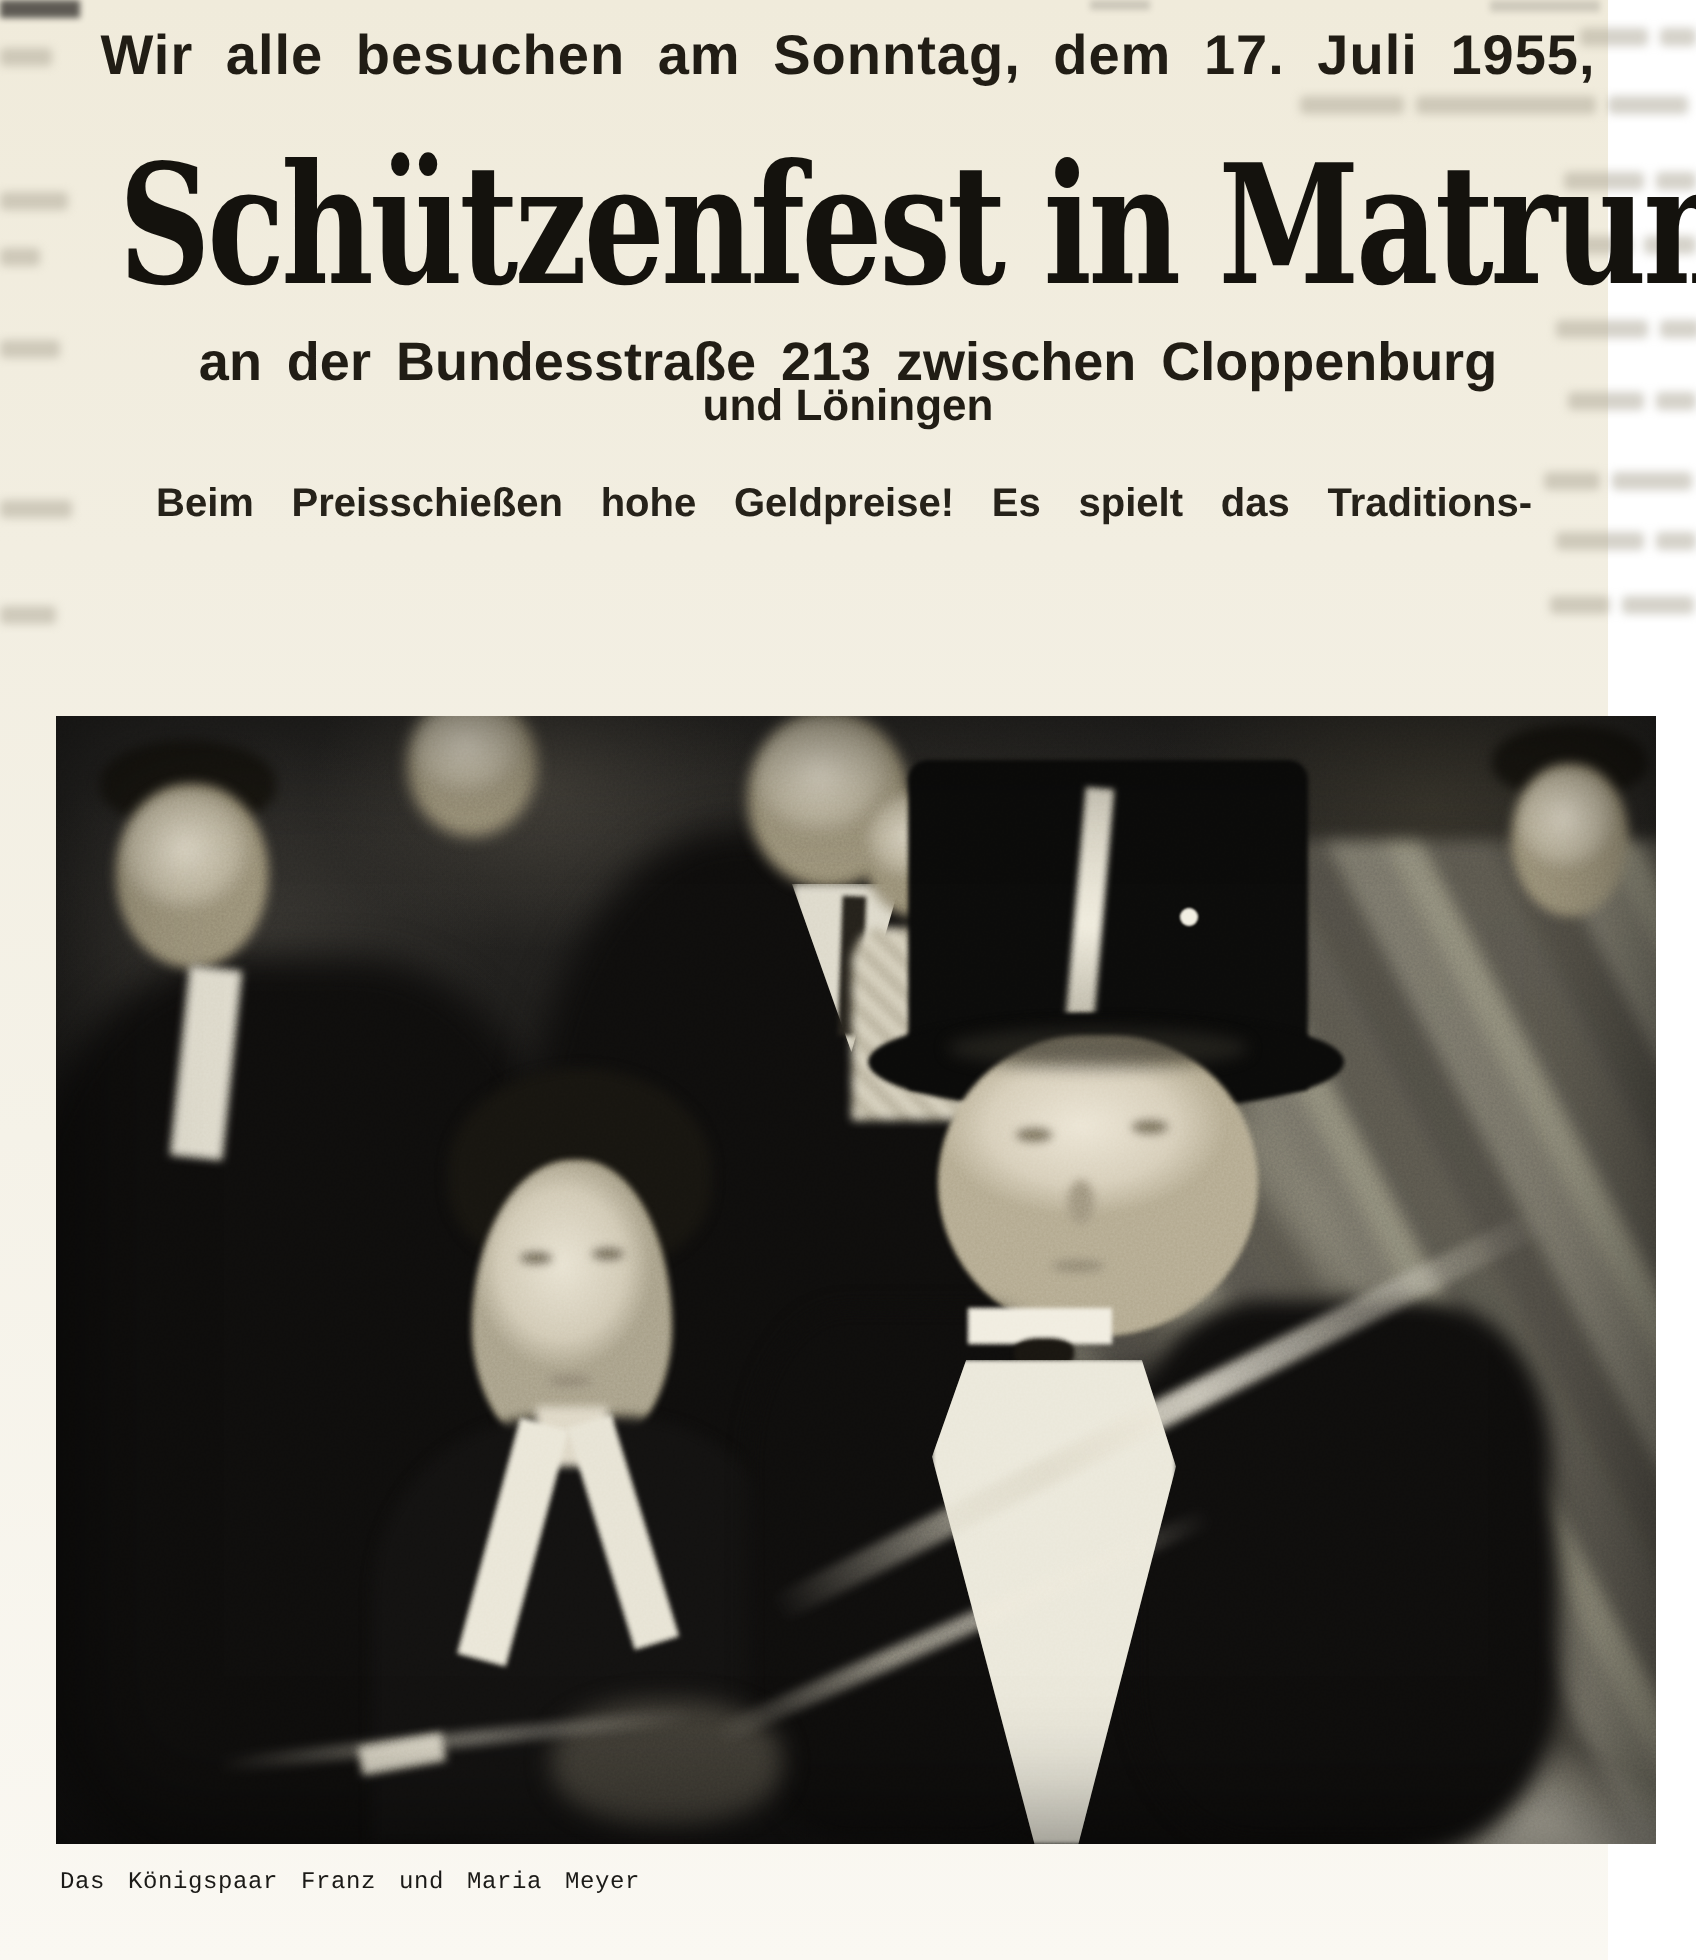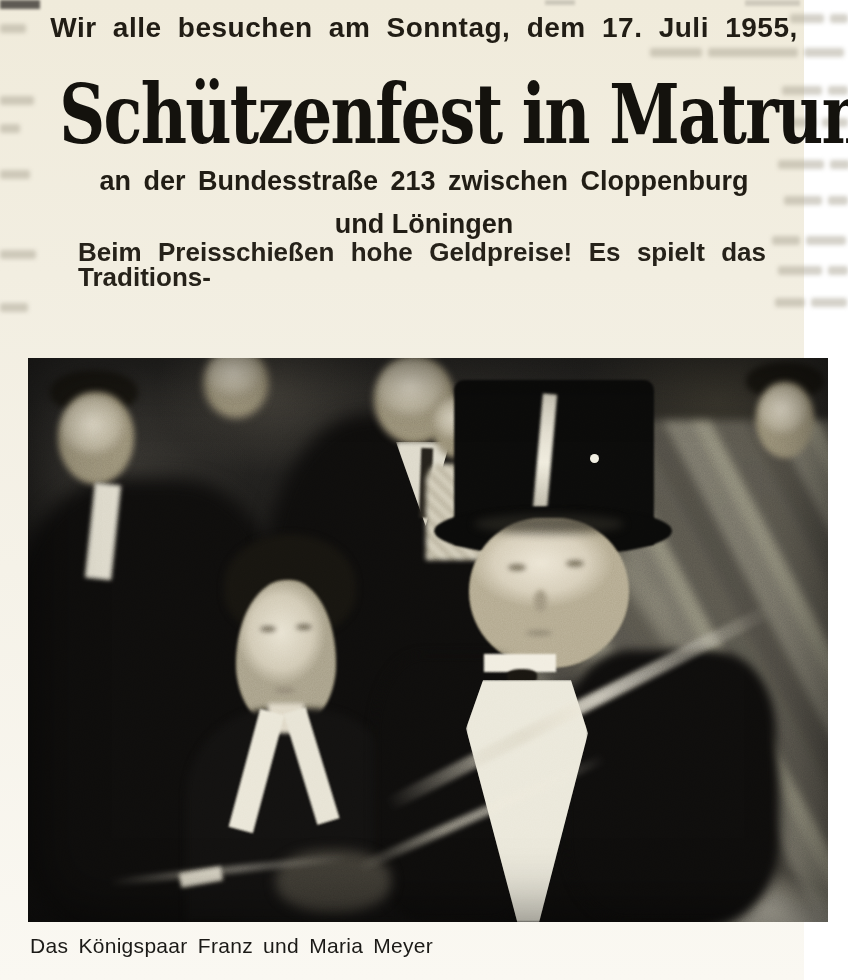--- a/index.html
+++ b/index.html
@@ -15,22 +15,22 @@
   
   .poster{position:absolute;left:0;top:0;width:848px;height:340px;color:#1d1a14;}
   .p-line{position:absolute;left:0;width:100%;text-align:center;font-weight:bold;
           color:#211d15;-webkit-font-smoothing:antialiased;}
   .p-line1{top:12px;font-size:28px;word-spacing:8px;letter-spacing:.5px;}
   .p-line2{top:46px;font-size:28px;letter-spacing:.5px;}
   .p-title{top:74px;font-family:"DejaVu Serif",serif;font-size:74px;line-height:1;
            letter-spacing:-2px;font-weight:bold;color:#14120d;
            transform:scale(.86,1.12);transform-origin:50% 20%;white-space:nowrap;}
   .p-sub1{top:166px;font-size:27px;word-spacing:5px;}
-  .p-sub2{top:209px;font-size:27px;}
-  .p-body{position:absolute;left:78px;width:688px;font-weight:bold;font-size:26px;
+  .p-sub2{top:190px;font-size:22px;}
+  .p-body{position:absolute;left:78px;width:688px;font-weight:bold;font-size:20px;
           color:#26221a;line-height:25px;}
   .p-body1{top:240px;text-align:justify;text-align-last:justify;}
   .p-body2{top:265px;text-align:left;}
   .p-sig{top:292px;text-align:right;padding-right:54px;box-sizing:border-box;
          font-size:27.5px;word-spacing:6px;}
   
   .photo{position:absolute;left:28px;top:358px;width:800px;height:564px;overflow:hidden;
          background:
            radial-gradient(180px 150px at 12% 20%, #35332f, rgba(0,0,0,0) 70%),
            radial-gradient(160px 120px at 30% 6%, #3f3c36, rgba(0,0,0,0) 70%),
@@ -91,22 +91,22 @@
   
   .streak{background:linear-gradient(90deg,rgba(0,0,0,0),#ddd8c7 35%,#efeadb 55%,rgba(0,0,0,0));
           filter:blur(2.5px);z-index:30;}
   .s1{left:360px;top:440px;width:430px;height:14px;transform:rotate(-27deg);transform-origin:0 50%;opacity:.8;}
   .s2{left:330px;top:505px;width:270px;height:10px;transform:rotate(-24deg);transform-origin:0 50%;opacity:.55;}
   .s3{left:80px;top:508px;width:240px;height:8px;transform:rotate(-6deg);opacity:.35;}
   .lightpatch{left:152px;top:512px;width:42px;height:14px;background:#cfcaba;filter:blur(2px);transform:rotate(-10deg);}
   .midblob{left:248px;top:492px;width:115px;height:62px;background:#3d3a33;filter:blur(6px);border-radius:45%;}
   .grain{inset:0;width:100%;height:100%;opacity:.5;mix-blend-mode:overlay;z-index:35;}
   
-  .caption{position:absolute;left:30px;top:934px;font-family:Liberation Sans, sans-serif;
-           font-size:21px;color:#1b1a17;letter-spacing:.3px;word-spacing:4px;}
+  .caption{position:absolute;left:30px;top:934px;font-family:Liberation Mono, monospace;
+           font-size:12px;color:#1b1a17;letter-spacing:.3px;word-spacing:4px;}
 </style>
 </head>
 <body>
 
 <div class="page">
 
   <div class="edge-mark" style="left:0;top:0;width:40px;height:9px;opacity:.8;"></div>
   <div class="edge-mark" style="left:545px;top:0;width:30px;height:5px;opacity:.2;"></div>
   <div class="edge-mark" style="left:745px;top:0;width:55px;height:6px;opacity:.18;"></div>
 

